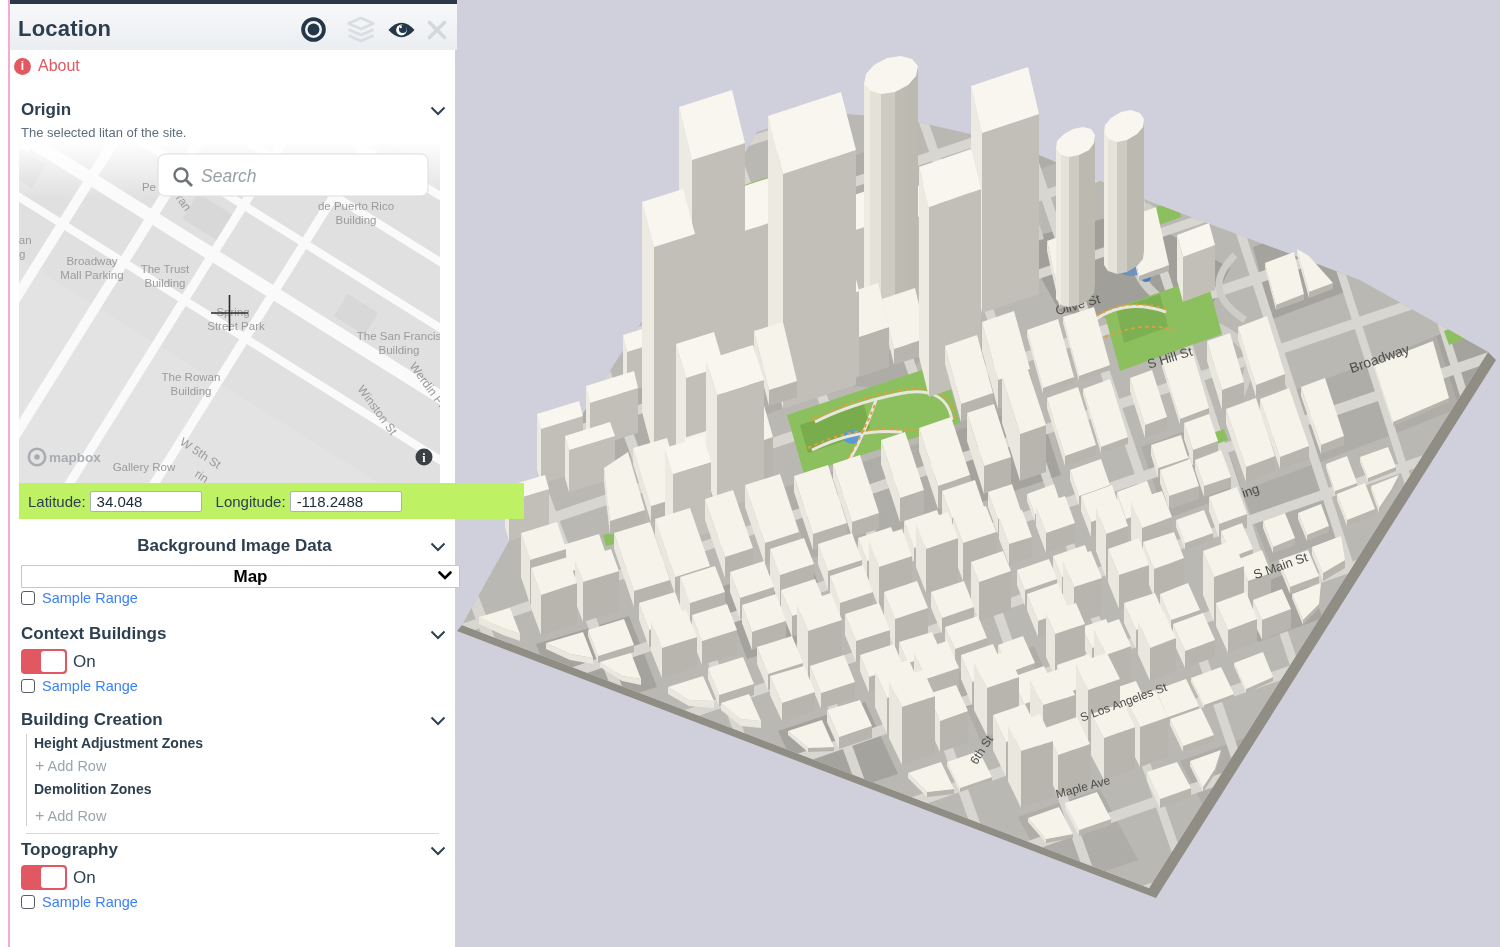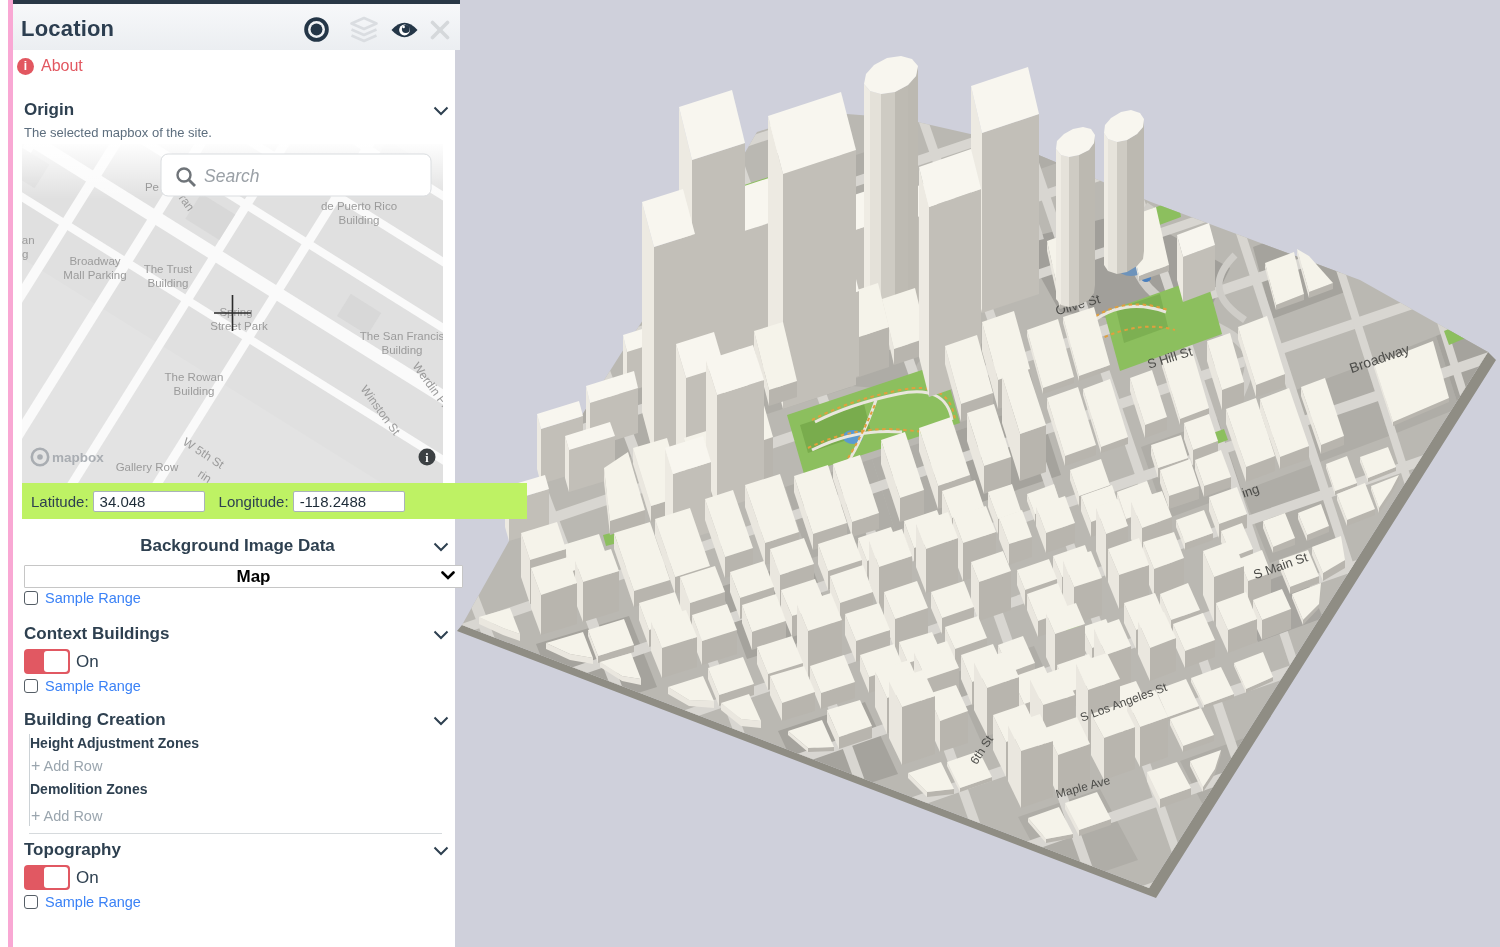--- a/index.html
+++ b/index.html
@@ -1,17 +1,17 @@
 <!DOCTYPE html>
 <html><head><meta charset="utf-8">
 <style>
 html,body{margin:0;padding:0;width:1500px;height:947px;overflow:hidden;font-family:"Liberation Sans",sans-serif;background:#fff;}
 #scene{position:absolute;left:0;top:0;width:1500px;height:947px;}
 #panel{position:absolute;left:0;top:0;width:455px;height:947px;background:#fff;color:#2e4050;}
-#panel .inner{position:absolute;left:8px;top:0;width:447px;height:947px;border-left:5px solid #f9a8d4;}
+#panel .inner{position:absolute;left:8px;top:0;width:447px;height:947px;border-left:2px solid #f9a8d4;}
 .topbar{position:absolute;left:0;top:0;width:447px;height:4px;background:#2a3847;}
 .hdr{position:absolute;left:0;top:4px;width:447px;height:46px;background:linear-gradient(#f7f8fa,#ebeef1);}
 .hdr h1{margin:0;position:absolute;left:8px;top:12px;font-size:22px;font-weight:bold;color:#2c3e50;letter-spacing:.2px;}
 .hicons{position:absolute;left:0;top:0;width:447px;height:46px;}
 .about{position:absolute;left:4px;top:57px;display:flex;align-items:center;gap:7px;color:#e25760;font-size:16px;font-weight:500;}
 .abico{width:17px;height:17px;border-radius:50%;background:#e25760;color:#fff;font-size:12px;font-weight:bold;display:flex;align-items:center;justify-content:center;font-style:normal;}
 .sect{position:absolute;left:11px;width:427px;}
 .shead{font-size:17px;font-weight:600;color:#2e4050;position:relative;}
 .chev{position:absolute;right:2px;top:1px;}
 .sdesc{font-size:13px;color:#5d6e7e;margin-top:5px;}
@@ -20,21 +20,21 @@
 .llrow label{margin-left:9px;margin-right:4px;font-weight:500;}
 .llrow input{width:104px;height:19px;border:1px solid #a9b3ba;border-radius:2px;font-size:15px;font-family:"Liberation Sans",sans-serif;color:#1d2b38;padding:0 0 0 6px;background:#fff;}
 .llrow .lng{margin-left:14px;text-align:right;}
 .selbox{margin-top:9px;width:417px;height:21px;border:1px solid #c6c6c6;border-radius:1px;background:#fff;position:relative;font-size:17px;font-weight:bold;color:#000;line-height:21px;padding-left:20px;}
 .selbox svg{position:absolute;right:7px;top:5px;}
 .cbrow{display:flex;align-items:center;gap:7px;margin-top:2px;font-size:14.5px;color:#3b82f6;}
 .cb{width:12px;height:12px;border:1.4px solid #555e66;border-radius:3px;background:#fff;}
 .toggle{width:46px;height:25px;background:#e15862;border-radius:4px;position:relative;display:inline-block;vertical-align:middle;}
 .toggle .knob{position:absolute;right:2px;top:2px;width:24px;height:21px;background:#fff;border-radius:3px;}
 .onlab{display:inline-block;vertical-align:middle;font-size:17px;margin-left:6px;color:#2e4050;}
-.subgrp{margin-top:4px;margin-left:5px;border-left:1px solid #ccd2d6;padding-left:0;}
+.subgrp{margin-top:4px;margin-left:5px;border-left:1px solid #ccd2d6;padding-left:7px;}
 .subgrp .zt{font-size:14px;font-weight:bold;color:#2e4050;line-height:18px;}
 .addrow{font-size:14.5px;color:#9aa5ae;margin:4px 0 4px 1px;line-height:20px;}
 .addrow span{font-size:16px;}
 .grpend{border-bottom:1px solid #d6dadd;margin-top:7px;margin-left:5px;width:413px;}
 
 </style></head>
 <body>
 <div id="scene"><svg xmlns="http://www.w3.org/2000/svg" width="1500" height="947" viewBox="0 0 1500 947">
 <rect width="1500" height="947" fill="#cfd0db"></rect>
 <polygon points="462,625 1149,888 1488,352 1496,360 1156,898 457,631" fill="#8f8d84"></polygon>
@@ -726,21 +726,21 @@
         <span class="abico">i</span>
         <span>About</span>
       </div>
 
 <div class="sect" style="top:100px;">
   <div class="shead">Origin
     <span class="chev"><svg width="16" height="10" viewBox="0 0 16 10">
               <polyline points="1.5,1.5 8,8 14.5,1.5" fill="none" stroke="#2e4050" stroke-width="2"></polyline>
             </svg></span>
   </div>
-  <div class="sdesc">The selected mapbox of the site.</div>
+  <div class="sdesc">The selected litan of the site.</div>
 </div>
 
 <svg id="minimap" width="421" height="339" viewBox="0 0 421 339">
   <rect width="421" height="339" fill="#e3e3e3"></rect>
   <g transform="rotate(32 210 170)">
     <g fill="#e0e0e0">
       <rect x="-300" y="-260" width="1000" height="48"></rect>
       <rect x="-300" y="-204" width="1000" height="48"></rect>
       <rect x="-300" y="-148" width="1000" height="47"></rect>
       <rect x="-300" y="-93" width="1000" height="47"></rect>

